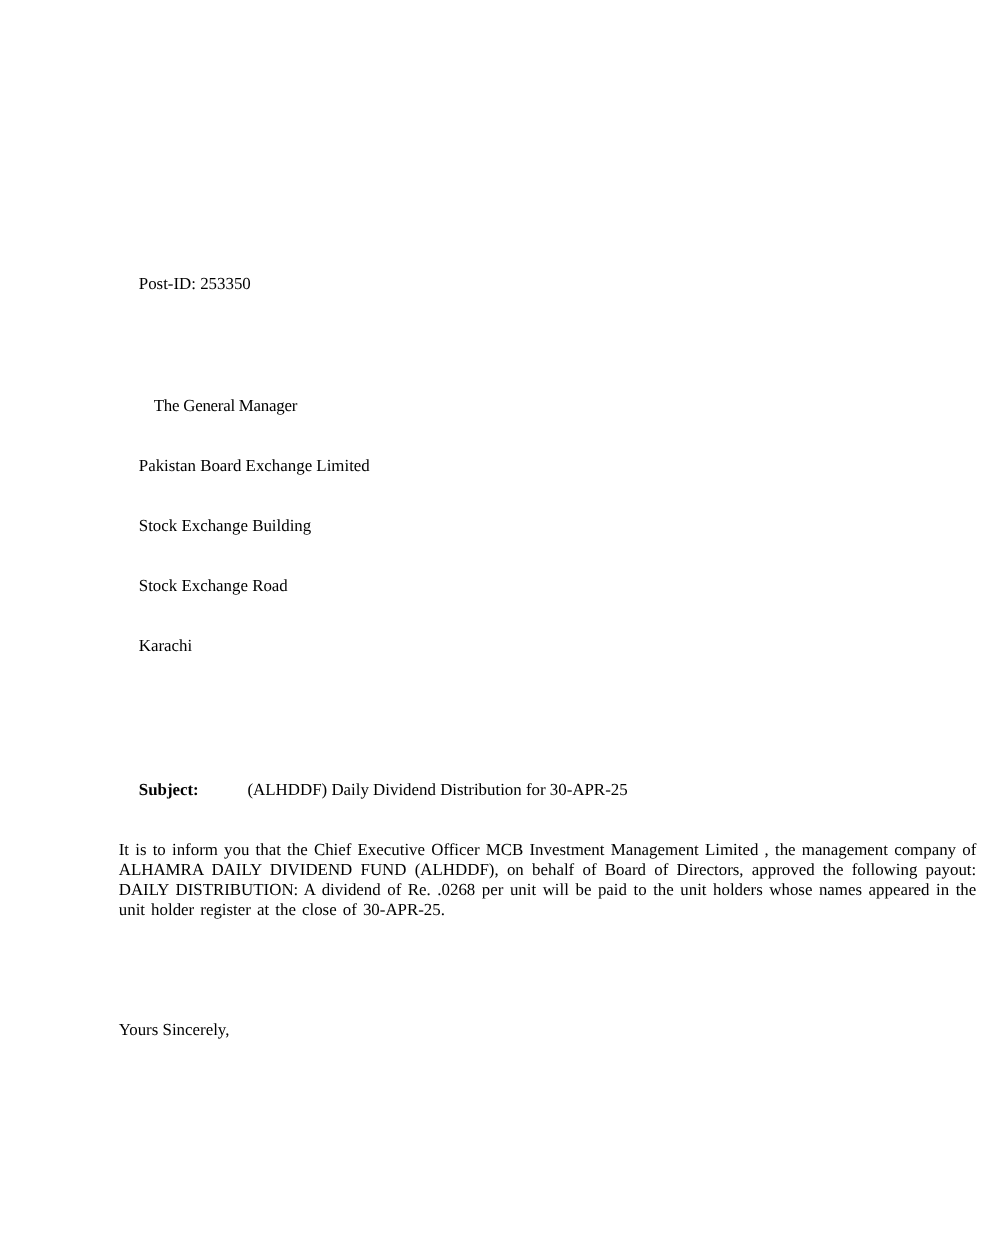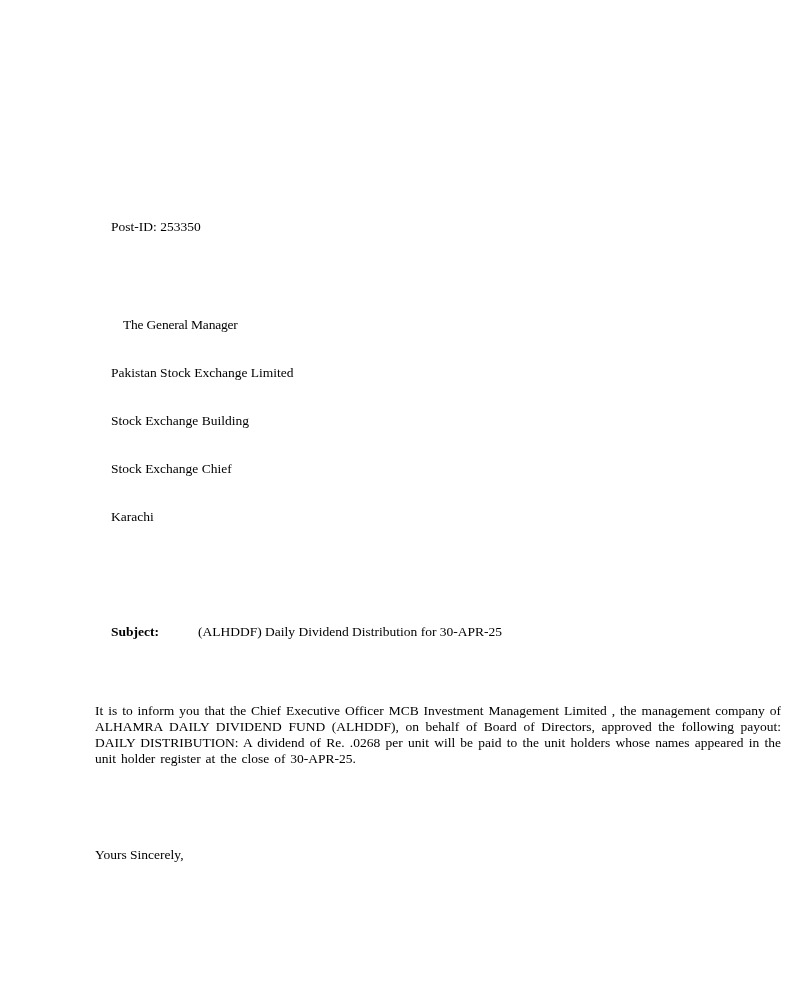--- a/index.html
+++ b/index.html
@@ -21,41 +21,40 @@
     top: 139px;
     width: 750px;
   }
   .meta-block div { white-space: pre; }
   .recipient-block { margin-top: 18px; }
   .recipient-title { font-weight: normal; letter-spacing: -0.2px; margin-left: 12px; }
   .subject-line { margin-top: 51px; }
   .subject-label { font-weight: bold; margin-right: 7px; text-align: right; }
   .salutation { margin-top: 32px; }
   .body-paragraph {
-    margin-top: 31px;
     text-align: justify;
     word-spacing: 1.5px;
   }
   .closing { margin-top: 48px; }
 </style>
 </head>
 <body>
 
 <div class="page">
   <div class="content">
 
     <div class="meta-block">
       <div>Post-ID: 253350</div>
     </div>
 
     <div class="recipient-block">
       <div class="recipient-title">The General Manager</div>
-      <div>Pakistan Stock Exchange Limited</div>
+      <div>Pakistan Board Exchange Limited</div>
       <div>Stock Exchange Building</div>
-      <div>Stock Exchange Chief</div>
+      <div>Stock Exchange Road</div>
       <div>Karachi</div>
     </div>
 
     <div class="subject-line">
       <span class="subject-label">Subject:</span><span>(ALHDDF) Daily Dividend Distribution for 30-APR-25</span>
     </div>
 
 
     <div class="body-paragraph">It is to inform you that the Chief Executive Officer MCB Investment Management Limited , the management company of ALHAMRA DAILY DIVIDEND FUND (ALHDDF), on behalf of Board of Directors, approved the following payout: DAILY DISTRIBUTION: A dividend of Re. .0268 per unit will be paid to the unit holders whose names appeared in the unit holder register at the close of 30-APR-25.</div>
 

